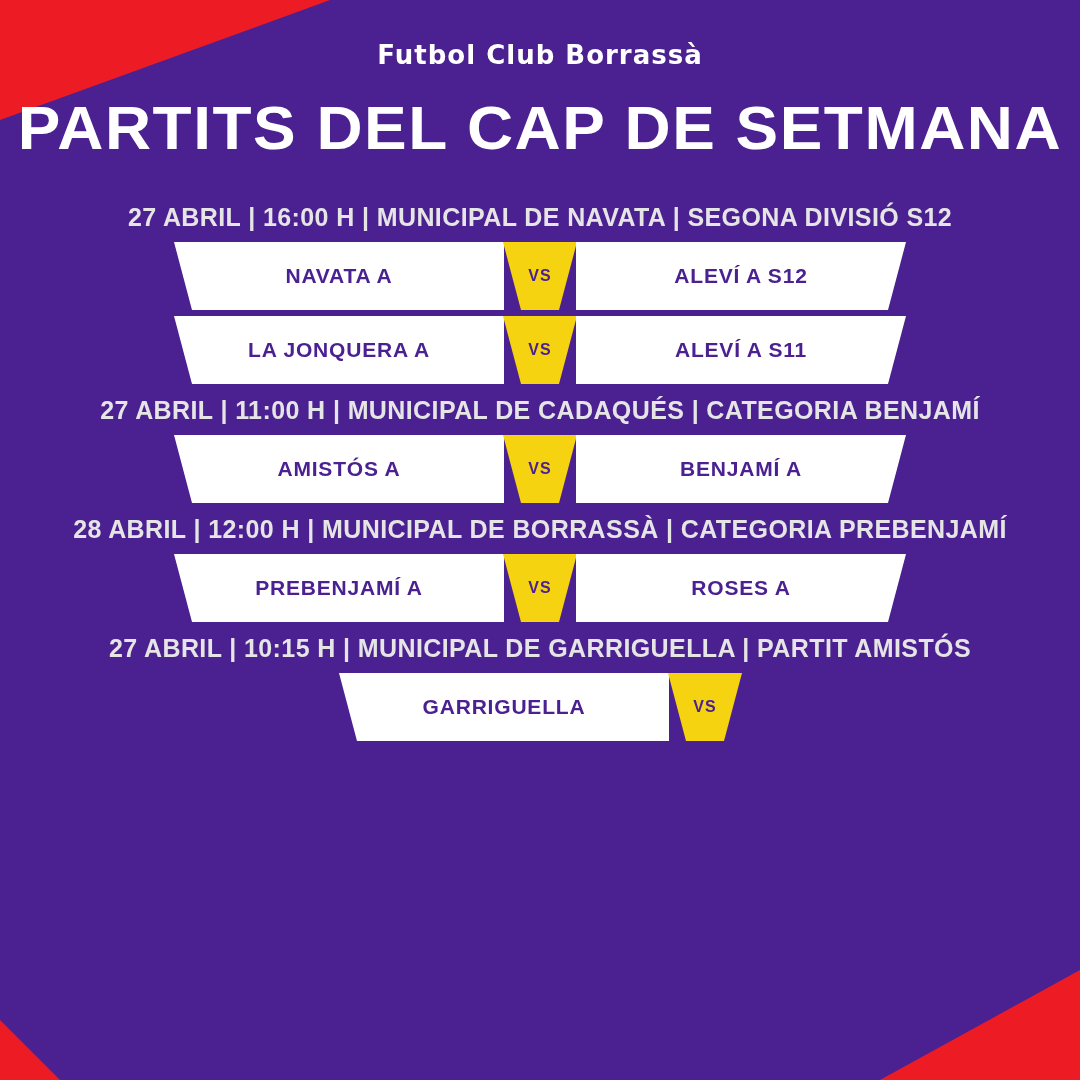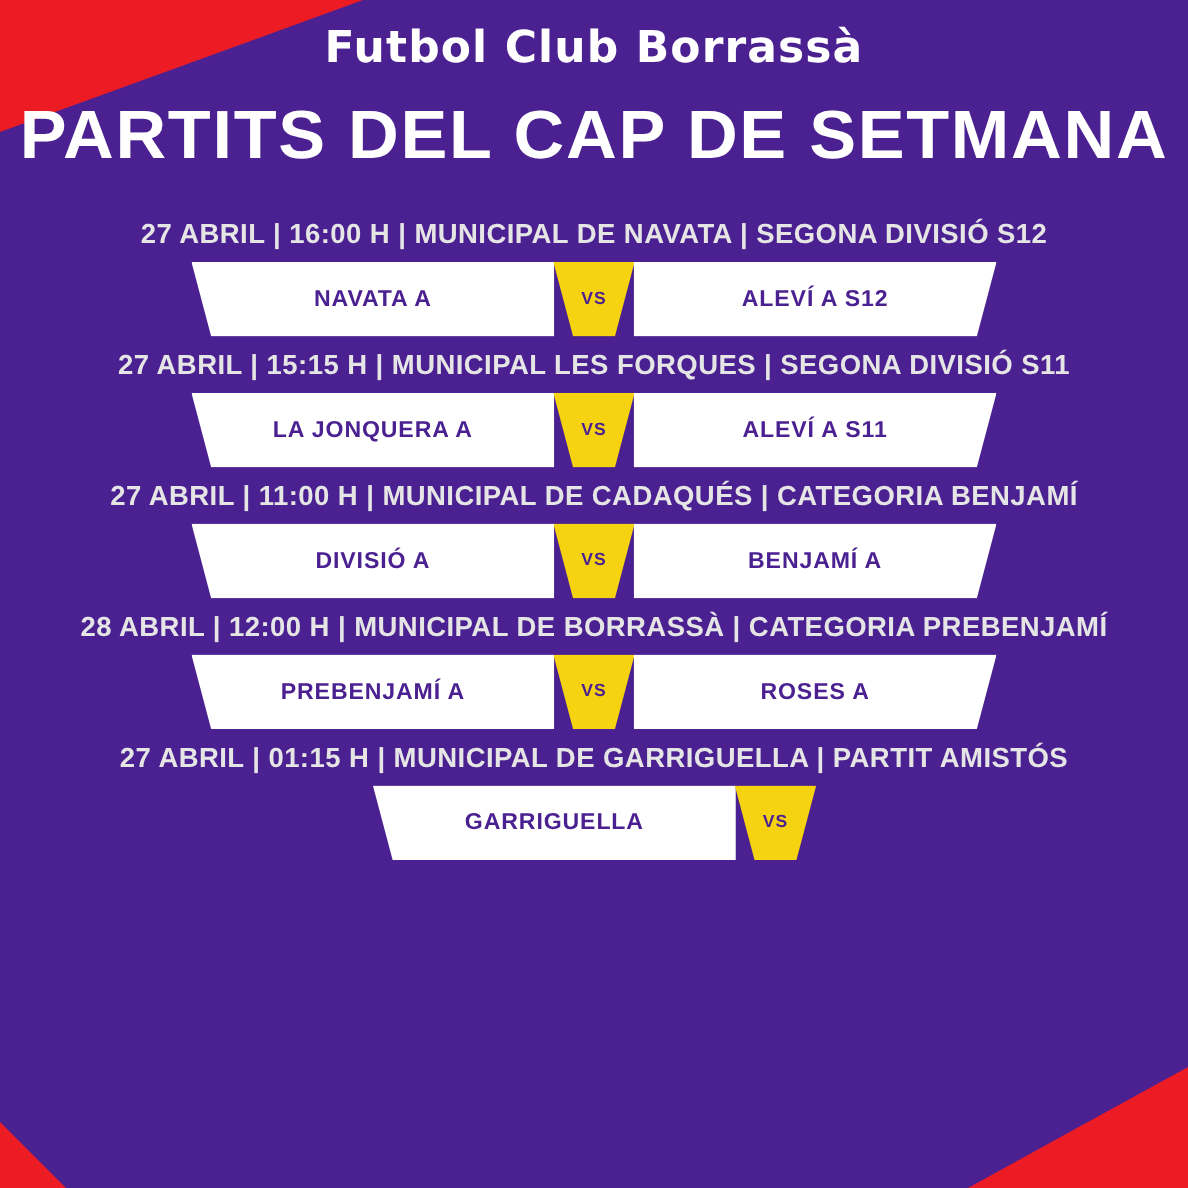--- a/index.html
+++ b/index.html
@@ -54,24 +54,24 @@
   .content {
     position: relative;
     z-index: 2;
     width: 1080px;
     height: 1080px;
     box-sizing: border-box;
   }
   .club-name {
     text-align: center;
     color: #FFFFFF;
-    font-size: 40px;
+    font-size: 26px;
     font-weight: bold;
     letter-spacing: 1px;
-    padding-top: 20px;
+    padding-top: 40px;
     font-family: "DejaVu Sans", sans-serif;
   }
   .main-title {
     text-align: center;
     color: #FFFFFF;
     font-size: 62px;
     font-weight: bold;
     letter-spacing: 1.5px;
     margin-top: 22px;
     font-family: "Liberation Sans", sans-serif;
@@ -153,48 +153,47 @@
       <div class="match-block">
         <div class="match-info">27 ABRIL | 16:00 H | MUNICIPAL DE NAVATA | SEGONA DIVISIÓ S12</div>
         <div class="match-row">
           <div class="team-box team-left">NAVATA A</div>
           <div class="vs-box">VS</div>
           <div class="team-box team-right">ALEVÍ A S12</div>
         </div>
       </div>
 
       <div class="match-block">
-        <div class="match-info">27 ABRIL | 15:15 H | MUNICIPAL LES FORQUES | SEGONA DIVISIÓ S11</div>
         <div class="match-row">
           <div class="team-box team-left">LA JONQUERA A</div>
           <div class="vs-box">VS</div>
           <div class="team-box team-right">ALEVÍ A S11</div>
         </div>
       </div>
 
       <div class="match-block">
         <div class="match-info">27 ABRIL | 11:00 H | MUNICIPAL DE CADAQUÉS | CATEGORIA BENJAMÍ</div>
         <div class="match-row">
-          <div class="team-box team-left">DIVISIÓ A</div>
+          <div class="team-box team-left">AMISTÓS A</div>
           <div class="vs-box">VS</div>
           <div class="team-box team-right">BENJAMÍ A</div>
         </div>
       </div>
 
       <div class="match-block">
         <div class="match-info">28 ABRIL | 12:00 H | MUNICIPAL DE BORRASSÀ | CATEGORIA PREBENJAMÍ</div>
         <div class="match-row">
           <div class="team-box team-left">PREBENJAMÍ A</div>
           <div class="vs-box">VS</div>
           <div class="team-box team-right">ROSES A</div>
         </div>
       </div>
 
       <div class="match-block">
-        <div class="match-info">27 ABRIL | 01:15 H | MUNICIPAL DE GARRIGUELLA | PARTIT AMISTÓS</div>
+        <div class="match-info">27 ABRIL | 10:15 H | MUNICIPAL DE GARRIGUELLA | PARTIT AMISTÓS</div>
         <div class="match-row">
           <div class="team-box team-left">GARRIGUELLA</div>
           <div class="vs-box">VS</div>
         </div>
       </div>
 
     </div>
   </div>
 </div>
 

